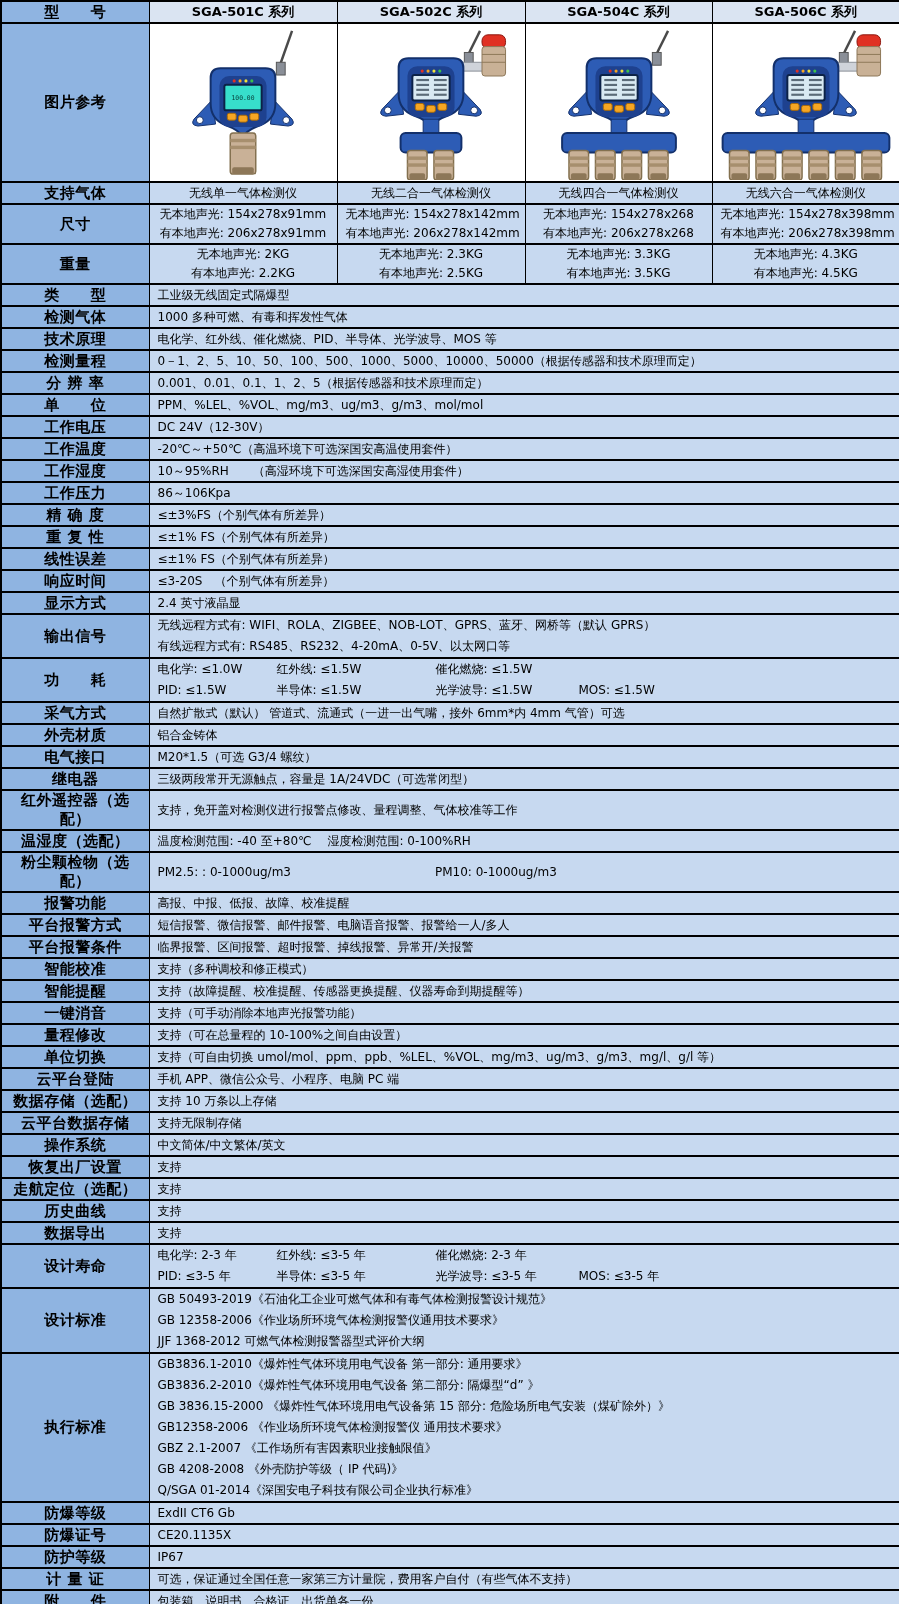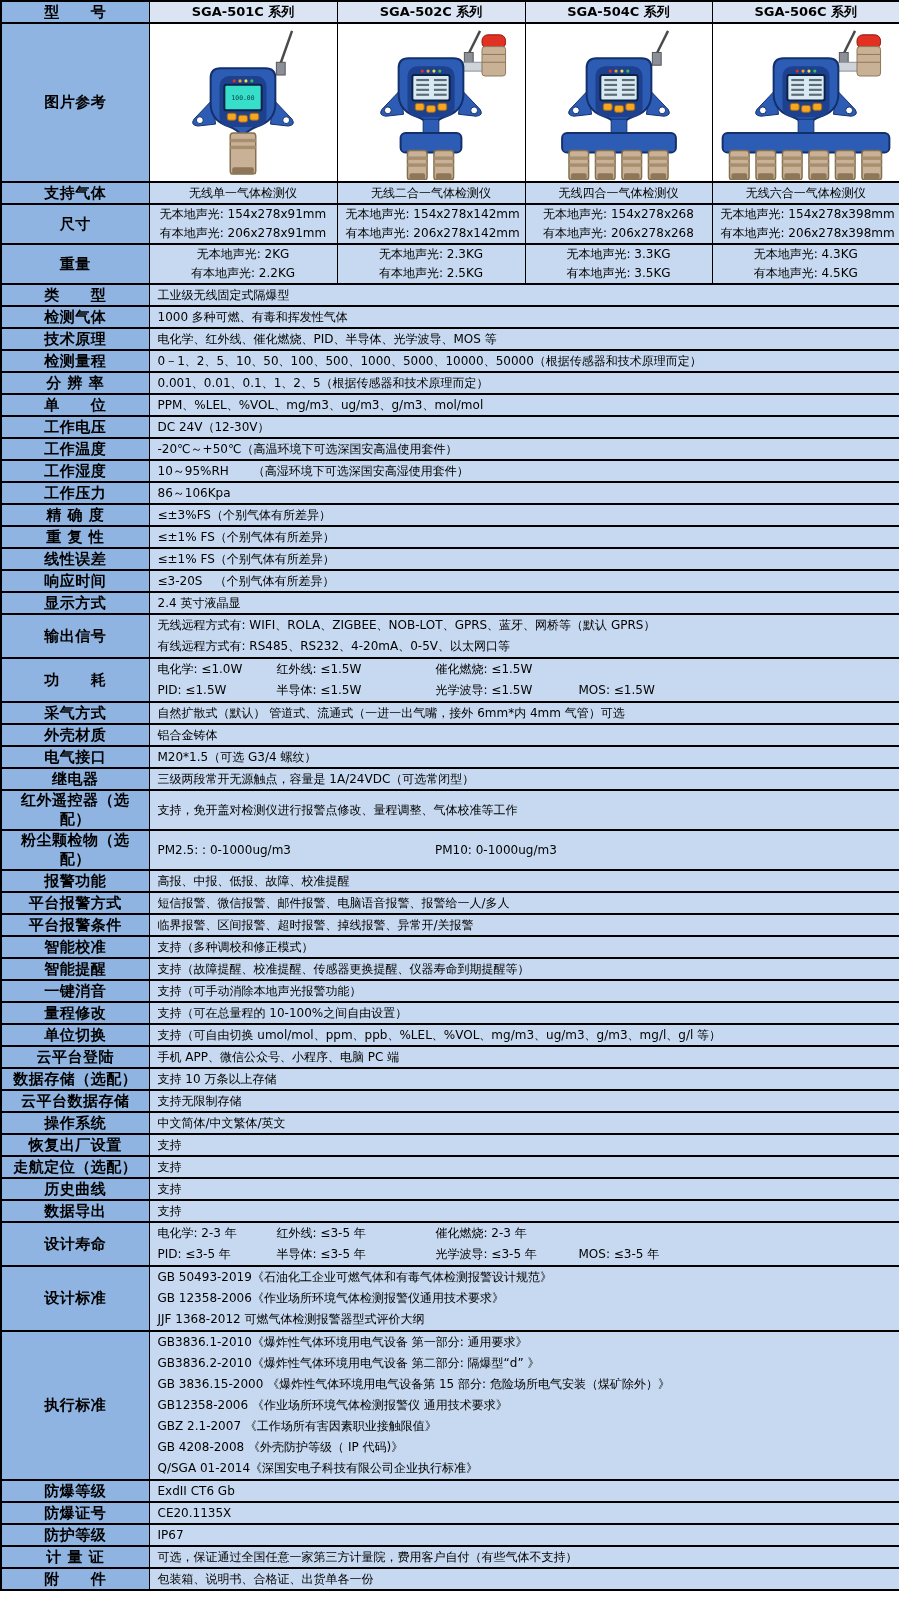--- a/index.html
+++ b/index.html
@@ -470,20 +470,26 @@
             <div class="single">三级两段常开无源触点，容量是 1A/24VDC（可选常闭型）</div>
           </td>
         </tr>
         <tr style="height: 20px;">
           <td class="lbl">红外遥控器（选配）</td>
           <td class="val" colspan="4">
             <div class="single">支持，免开盖对检测仪进行报警点修改、量程调整、气体校准等工作</div>
           </td>
         </tr>
         <tr style="height: 20px;">
+          <td class="lbl">温湿度（选配）</td>
+          <td class="val" colspan="4">
+            <div class="single">温度检测范围: -40 至+80℃　 湿度检测范围: 0-100%RH</div>
+          </td>
+        </tr>
+        <tr style="height: 20px;">
           <td class="lbl">粉尘颗检物（选配）</td>
           <td class="val" colspan="4">
             <div class="single">PM2.5: : 0-1000ug/m3　　　　　　　　　　　　PM10: 0-1000ug/m3</div>
           </td>
         </tr>
         <tr style="height: 20px;">
           <td class="lbl">报警功能</td>
           <td class="val" colspan="4">
             <div class="single">高报、中报、低报、故障、校准提醒</div>
           </td>

